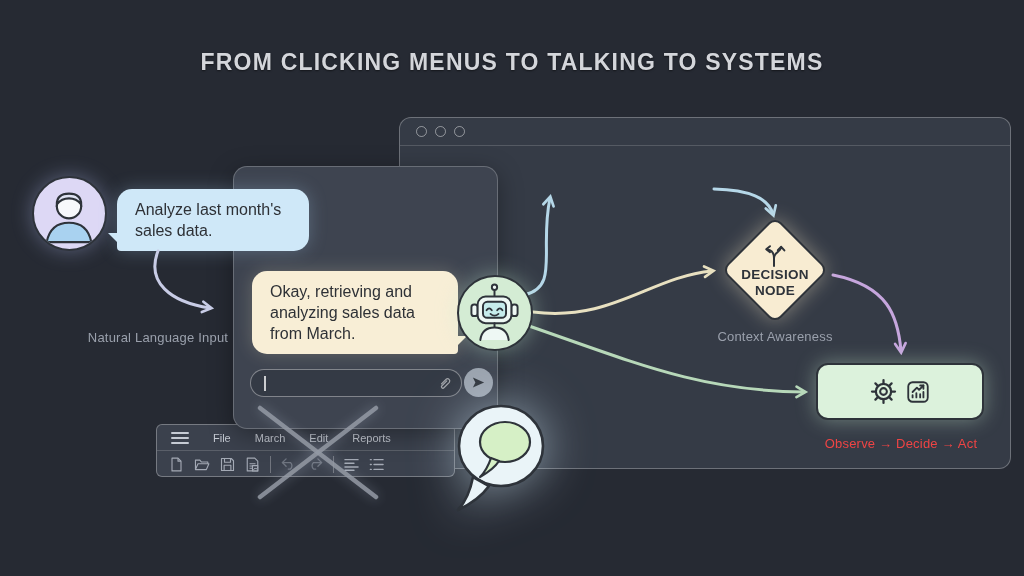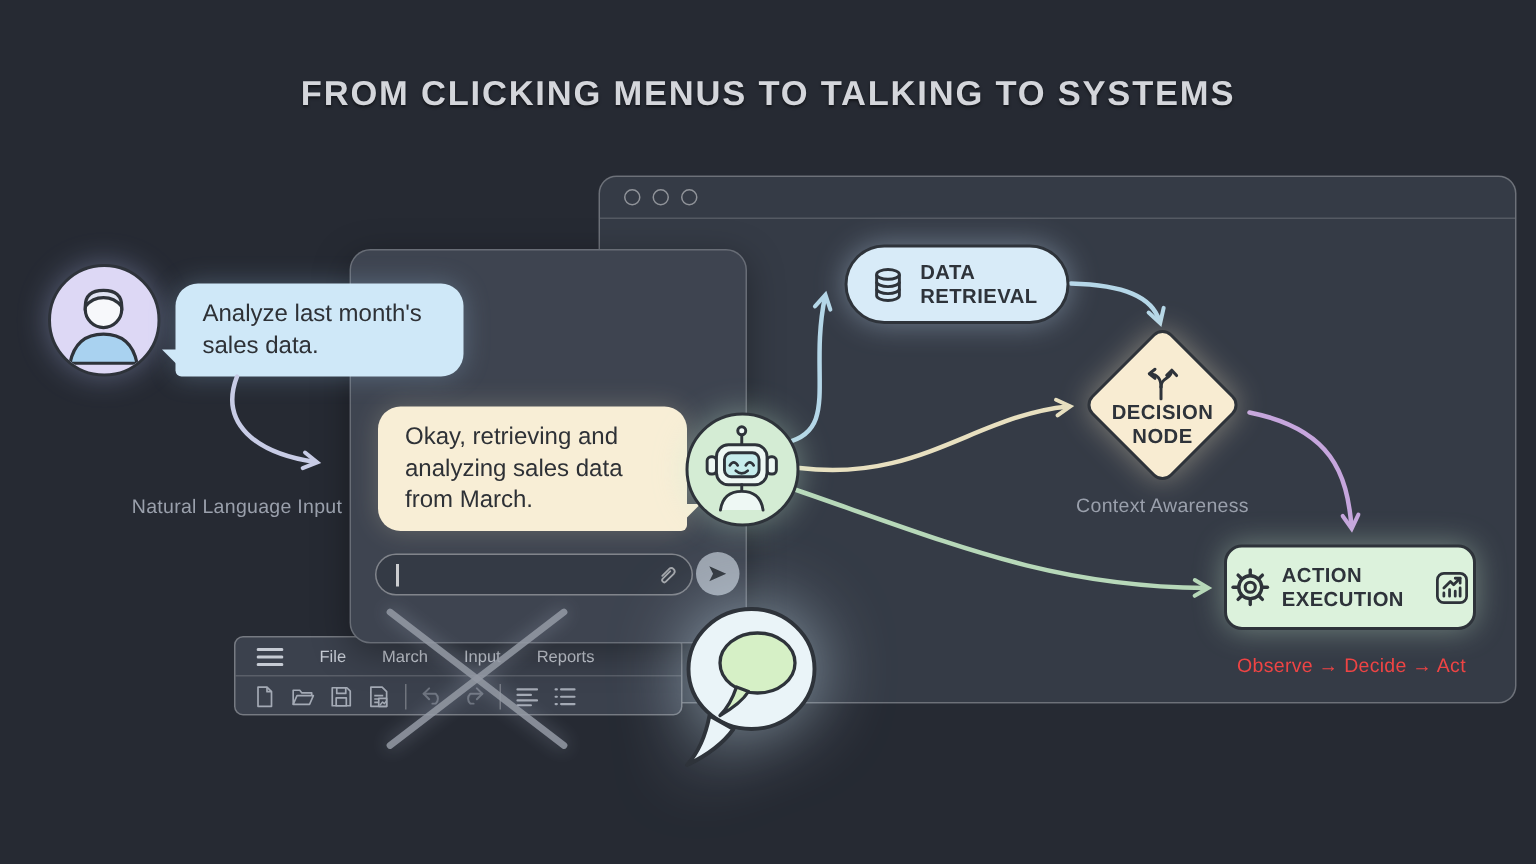--- a/index.html
+++ b/index.html
@@ -235,29 +235,20 @@
         </marker>
     </defs>
     <path d="M158,251 C146,282 170,302 210,308" stroke="#c8cce6" stroke-width="3" marker-end="url(#m-lav)"></path>
     <path d="M524,295 C560,287 539,250 550,198" stroke="#b5d7e8" stroke-width="3" marker-end="url(#m-blue)"></path>
     <path d="M714,189 C750,190 768,198 773,214" stroke="#b5d7e8" stroke-width="3" marker-end="url(#m-blue)"></path>
     <path d="M533,312 C612,322 650,277 712,271" stroke="#e8e0c0" stroke-width="3" marker-end="url(#m-cream)"></path>
     <path d="M833,275 C888,286 898,316 901,351" stroke="#c6a6dd" stroke-width="3" marker-end="url(#m-purple)"></path>
     <path d="M529,326 C636,363 700,391 804,392" stroke="#b7d8b9" stroke-width="3" marker-end="url(#m-green)"></path>
   </svg>
 
-  <div id="node-data">
-    <svg width="26" height="26" viewBox="0 0 24 24" fill="none" stroke="#2e333a" stroke-width="1.8">
-      <ellipse cx="12" cy="5.5" rx="7" ry="3"></ellipse>
-      <path d="M5,5.5 V18.5 a7,3 0 0 0 14,0 V5.5"></path>
-      <path d="M5,10 a7,3 0 0 0 14,0"></path>
-      <path d="M5,14.3 a7,3 0 0 0 14,0"></path>
-    </svg>
-    <span class="node-text">DATA RETRIEVAL</span>
-  </div>
 
   <div id="node-decision"></div>
   <div id="decision-content">
     <svg width="30" height="24" viewBox="0 0 28 24" fill="none" stroke="#2e333a" stroke-width="2" stroke-linecap="round" stroke-linejoin="round">
       <path d="M13,23 V15"></path>
       <path d="M13,15 C13,9.5 11,7 6,6.2"></path>
       <path d="M9,3.2 L5.2,6.2 L9,9.2"></path>
       <path d="M13,15 C13,8.5 19.5,10 20,4.5"></path>
       <path d="M16.8,7.2 L20.2,3.8 L23.4,7.4"></path>
     </svg>
@@ -271,40 +262,39 @@
       <circle cx="12" cy="12" r="3" stroke-width="1.8"></circle>
       <line x1="19" y1="12" x2="22.2" y2="12"></line>
         <line x1="5" y1="12" x2="1.8" y2="12"></line>
       <line x1="12" y1="19" x2="12" y2="22.2"></line>
         <line x1="12" y1="5" x2="12" y2="1.8"></line>
       <line x1="16.9" y1="16.9" x2="19.2" y2="19.2"></line>
         <line x1="7.1" y1="7.1" x2="4.8" y2="4.8"></line>
       <line x1="16.9" y1="7.1" x2="19.2" y2="4.8"></line>
         <line x1="7.1" y1="16.9" x2="4.8" y2="19.2"></line>
     </svg>
-    <span class="node-text">ACTION EXECUTION</span>
     <svg width="26" height="26" viewBox="0 0 24 24" fill="none" stroke="#2e333a" stroke-width="1.7" stroke-linecap="round" stroke-linejoin="round">
       <rect x="3" y="3" width="18" height="18" rx="4"></rect>
       <path d="M7,17 v-2 M10.5,17 v-4 M14,17 v-3 M17,17 v-5"></path>
       <path d="M7,12 L11,8 L13,10 L17,6"></path>
       <path d="M14,6 h3 v3"></path>
     </svg>
   </div>
   <div id="action-caption" class="muted-label">Observe → Decide → Act</div>
 
   <div id="menu-bar">
     <div id="menu-row">
       <svg width="18" height="14" viewBox="0 0 18 14" stroke="#c6cbd4" stroke-width="2" stroke-linecap="round">
         <line x1="1" y1="2" x2="17" y2="2"></line>
           <line x1="1" y1="7" x2="17" y2="7"></line>
           <line x1="1" y1="12" x2="17" y2="12"></line>
       </svg>
       <span>File</span>
       <span>March</span>
-      <span>Input</span>
+      <span>Edit</span>
       <span>Reports</span>
     </div>
     <div id="toolbar-row">
       <span class="tb-icon">
         <svg width="15" height="15" viewBox="0 0 20 20" fill="none" stroke="currentColor" stroke-width="1.5" stroke-linejoin="round">
             <path d="M4,1.5 h8 l4,4 V18.5 h-12 z"></path>
             <path d="M12,1.5 V5.5 h4"></path>
           </svg>
         </span>
       <span class="tb-icon">

